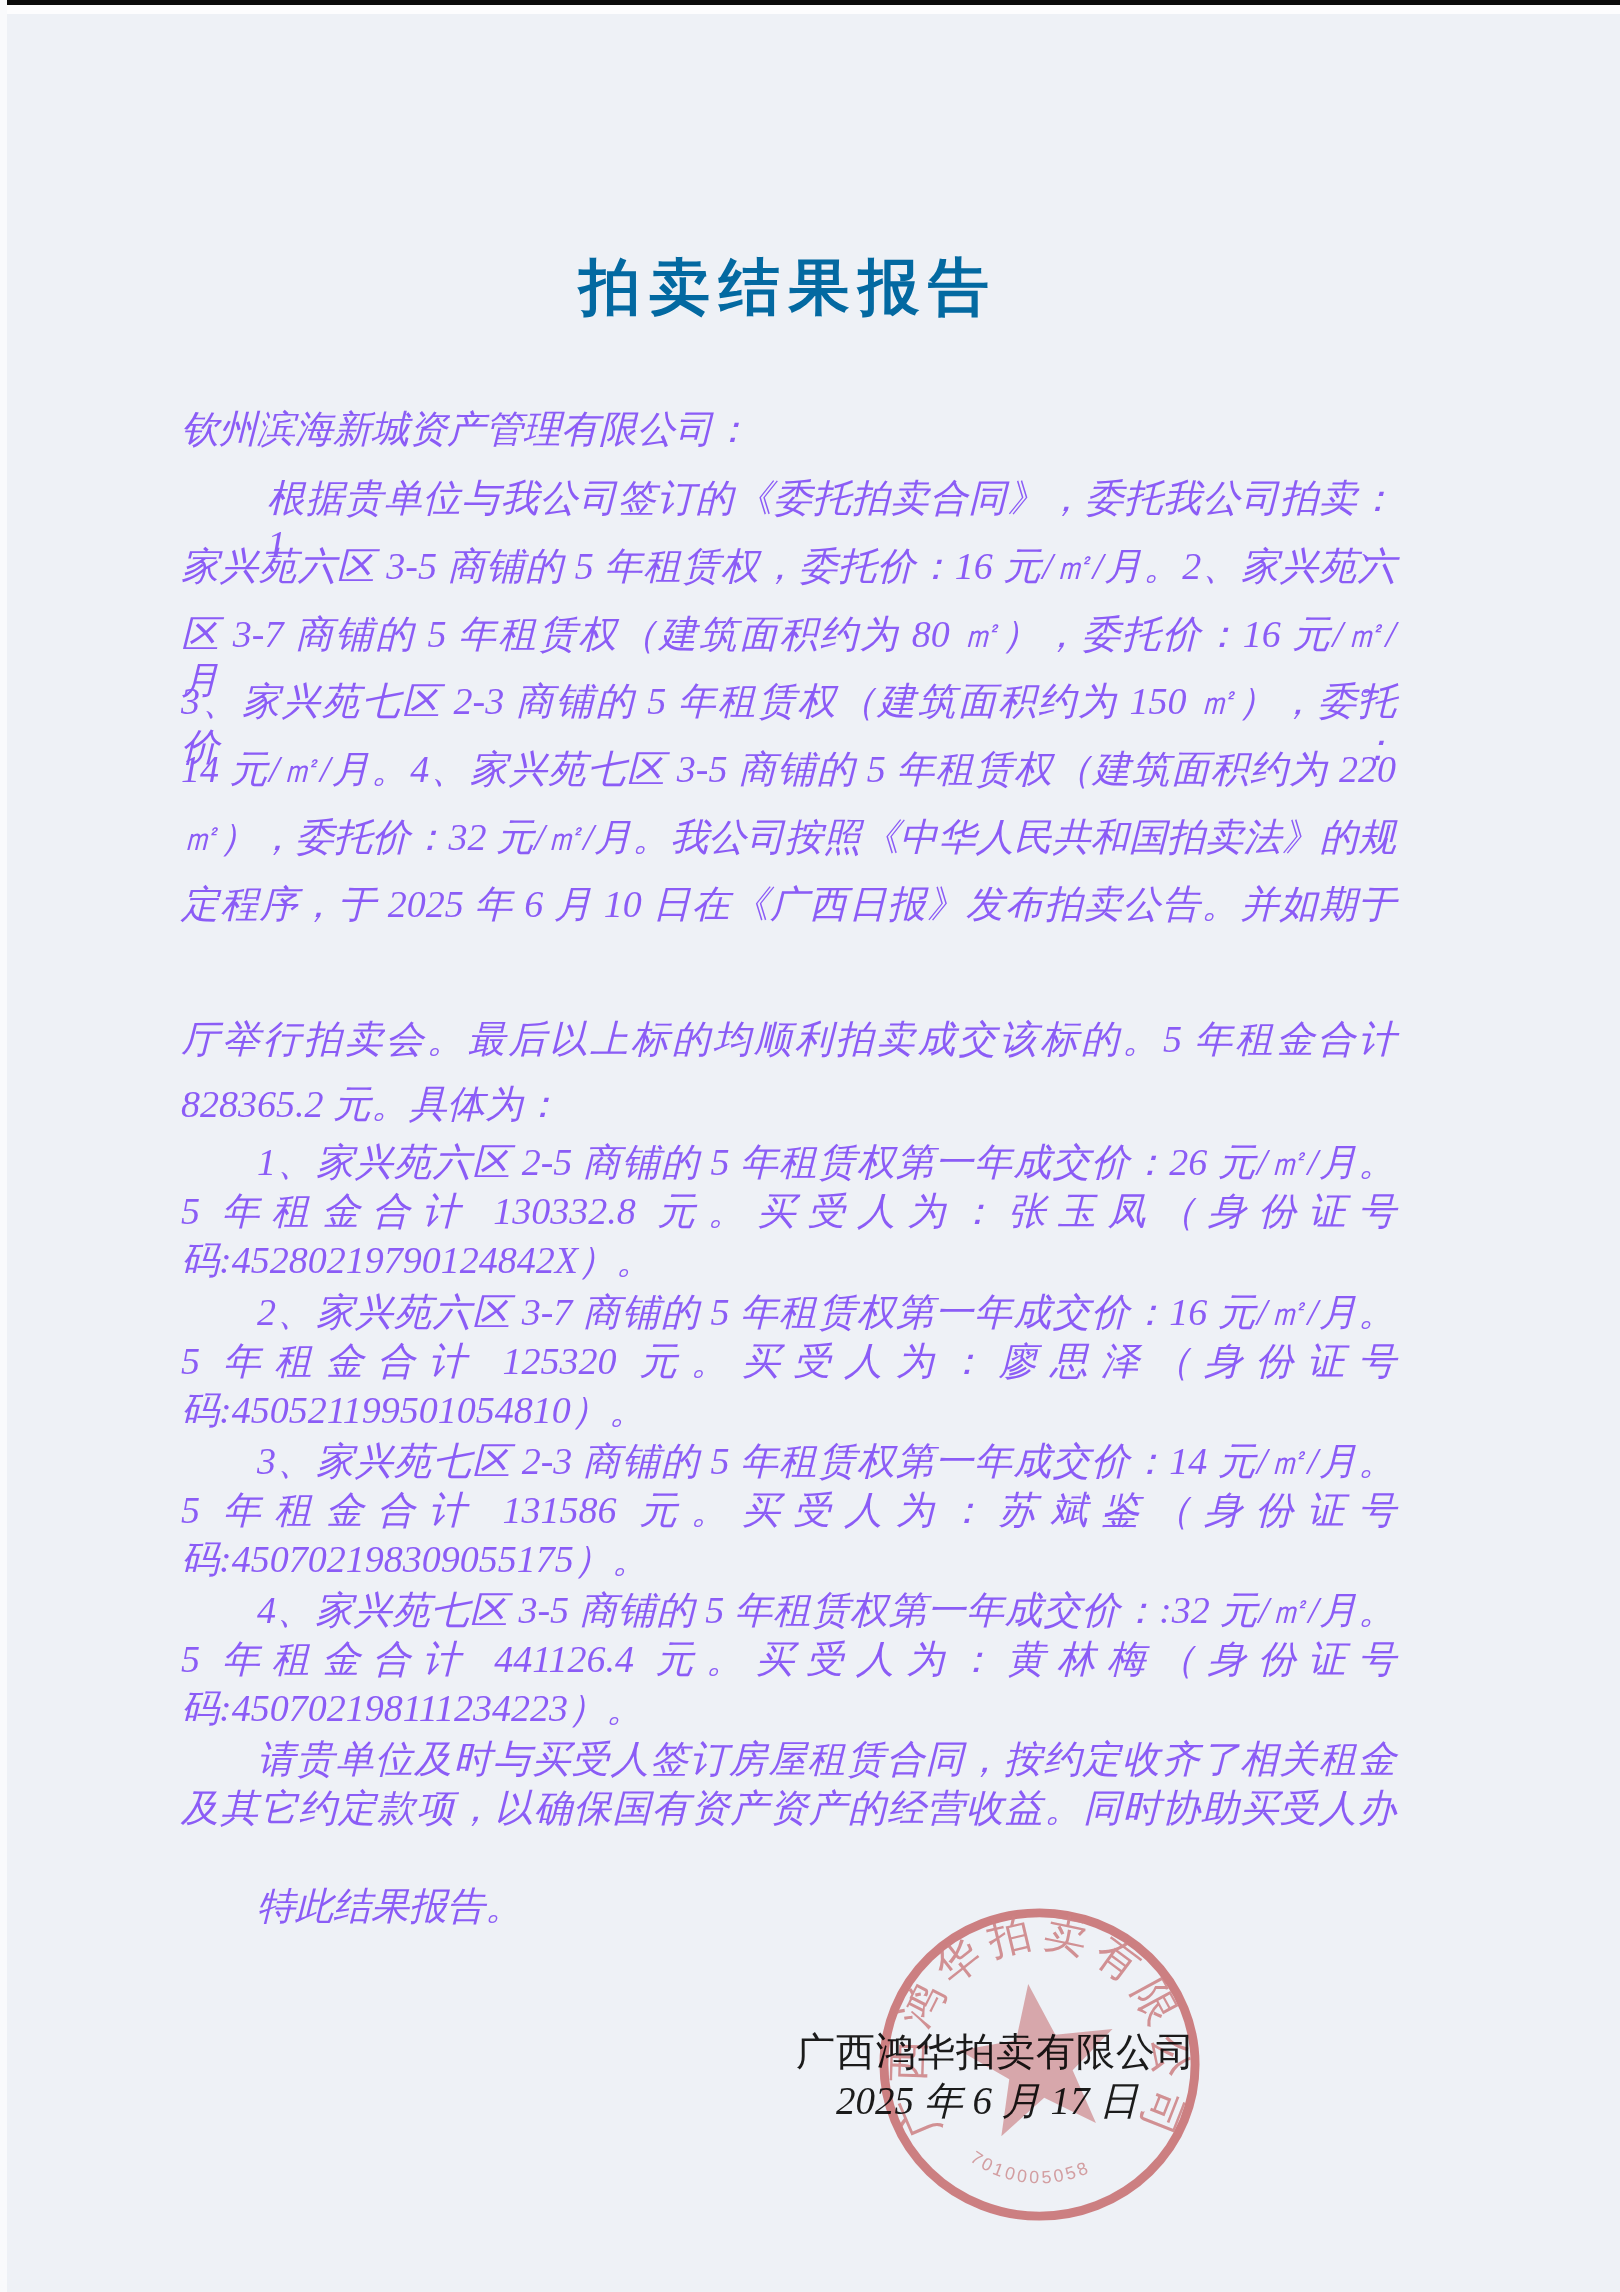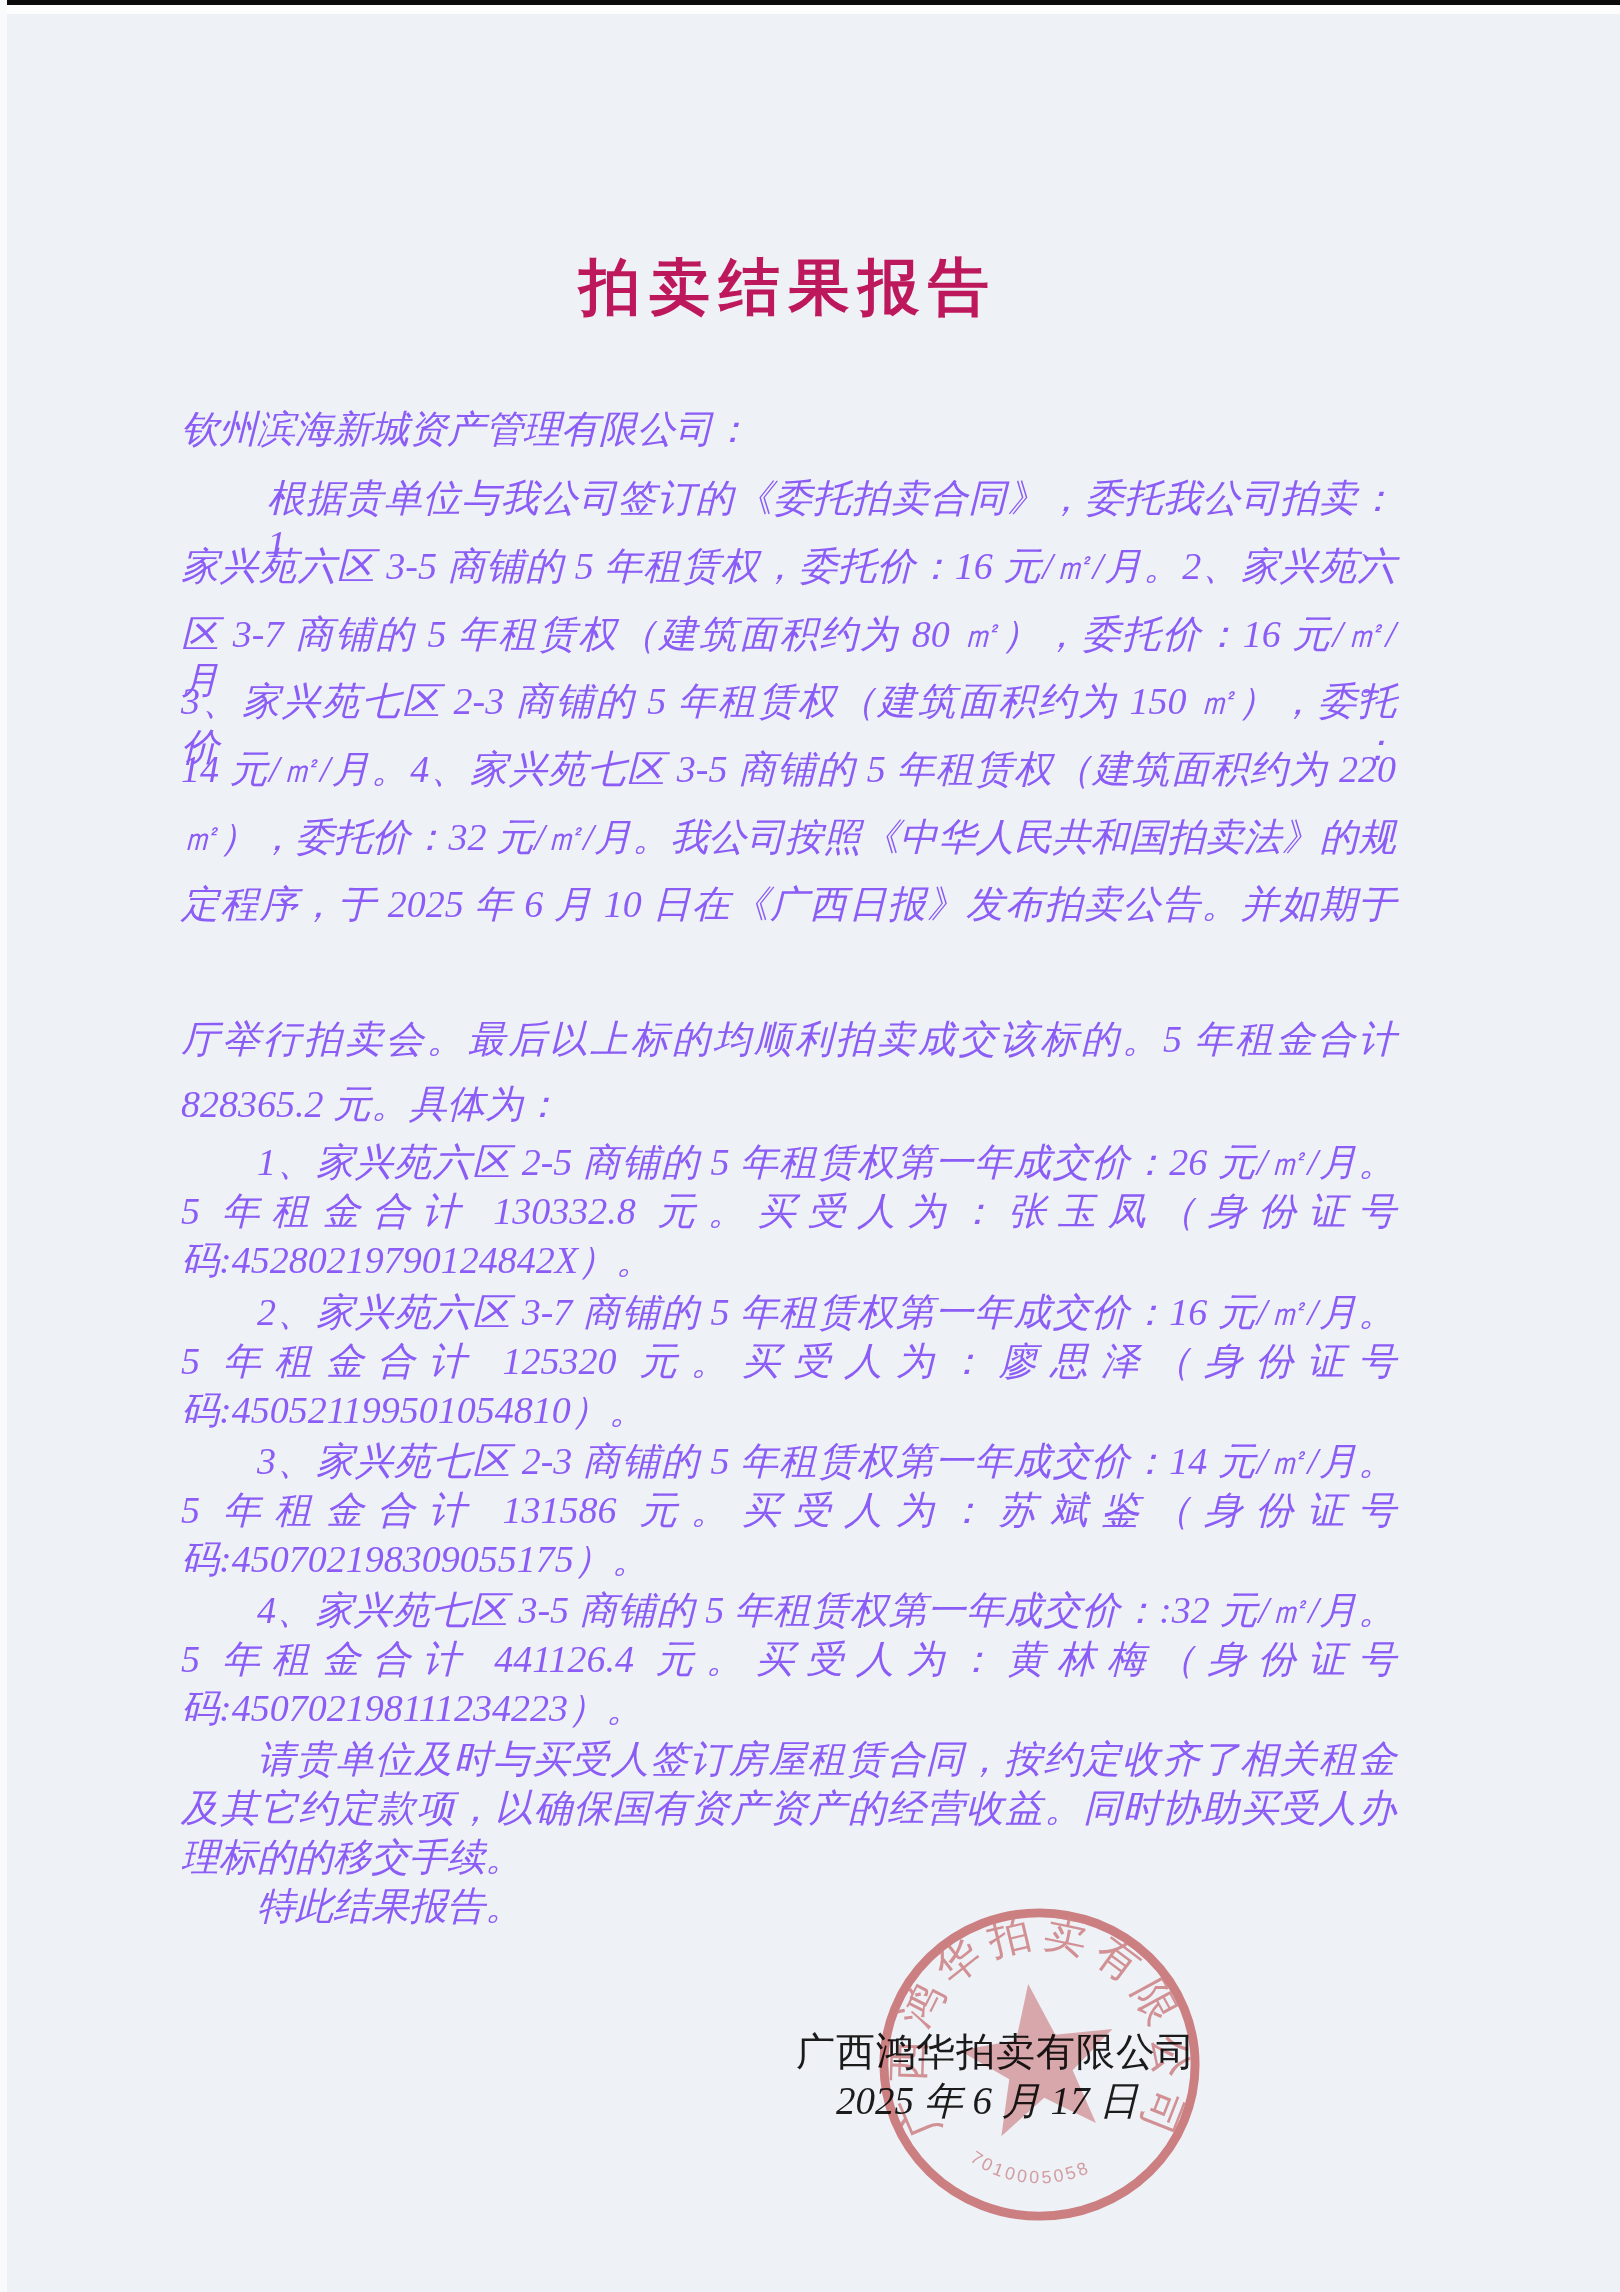--- a/index.html
+++ b/index.html
@@ -14,21 +14,21 @@
   
   .edge-top{position:absolute;top:0;left:0;width:100%;height:4.9px;background:#0b0b0b;}
   .edge-top-right{position:absolute;top:0;right:0;width:363px;height:11.8px;background:#0b0b0b;border-radius:0 0 0 98px/0 0 0 11.8px;}
   .edge-white{position:absolute;top:4.9px;left:0;width:100%;height:8.8px;background:#fdfdfe;}
   .edge-left{position:absolute;top:0;left:0;width:6.9px;height:100%;background:#f9fafc;}
 
   .title{
     position:absolute;top:247px;left:181px;width:1215px;
     text-align:center;
     font-family:"Liberation Sans","DejaVu Sans",sans-serif;
-    font-weight:bold;font-size:61px;letter-spacing:8.8px;color:#be185d;
+    font-weight:bold;font-size:61px;letter-spacing:8.8px;color:#0369a1;
   }
   .line{
     position:absolute;left:181px;width:1215px;
     font-size:38px;line-height:1.2;color:#8b5cf6;
     white-space:nowrap;box-sizing:border-box;font-style:italic;
   }
   .j{white-space:normal;text-align:justify;text-align-last:justify;}
   .ind88{padding-left:86px;}
   .ind78{padding-left:76px;}
 
@@ -74,21 +74,20 @@
   <div class="line j ind78" style="top:1439px">3、家兴苑七区 2-3 商铺的 5 年租赁权第一年成交价：14 元/㎡/月。</div>
   <div class="line j" style="top:1488px">5 年租金合计 131586 元。买受人为：苏斌鉴（身份证号</div>
   <div class="line" style="top:1537px">码:450702198309055175）。</div>
 
   <div class="line j ind78" style="top:1588px">4、家兴苑七区 3-5 商铺的 5 年租赁权第一年成交价：:32 元/㎡/月。</div>
   <div class="line j" style="top:1637px">5 年租金合计 441126.4 元。买受人为：黄林梅（身份证号</div>
   <div class="line" style="top:1686px">码:450702198111234223）。</div>
 
   <div class="line j ind78" style="top:1737px">请贵单位及时与买受人签订房屋租赁合同，按约定收齐了相关租金</div>
   <div class="line j" style="top:1786px">及其它约定款项，以确保国有资产资产的经营收益。同时协助买受人办</div>
-  <div class="line" style="top:1835px">理标的的移交手续。</div>
   <div class="line ind78" style="top:1884px">特此结果报告。</div>
 
   <div class="sig-company">广西鸿华拍卖有限公司</div>
   <div class="sig-date">2025 年 6 月 17 日</div>
 
   <svg class="seal" viewBox="0 0 332 324">
     <defs>
       <path id="arcTop" d="M 69.4 229.7 A 118 118 0 1 1 262.6 229.7" fill="none"></path>
       <path id="arcBottom" d="M 88.9 253.9 A 120 120 0 0 0 243.1 253.9" fill="none"></path>
     </defs>

